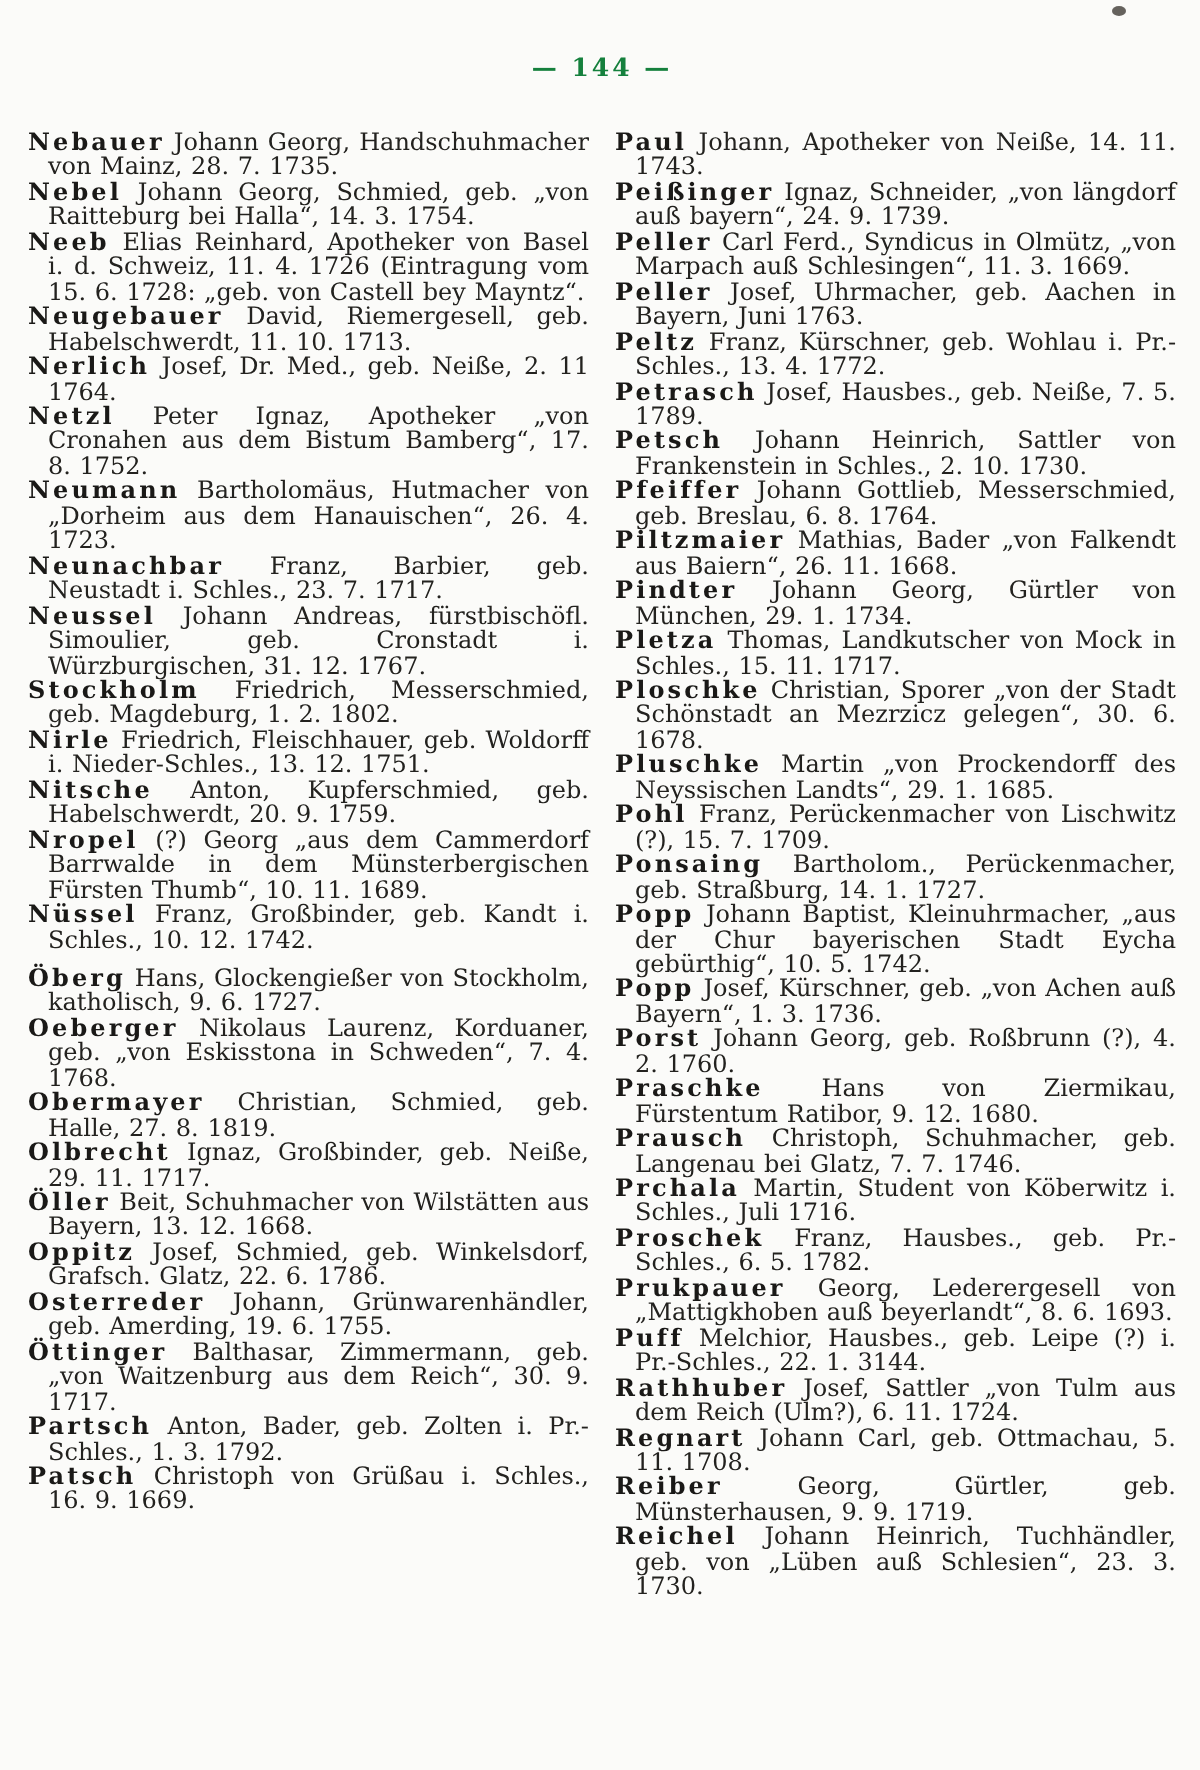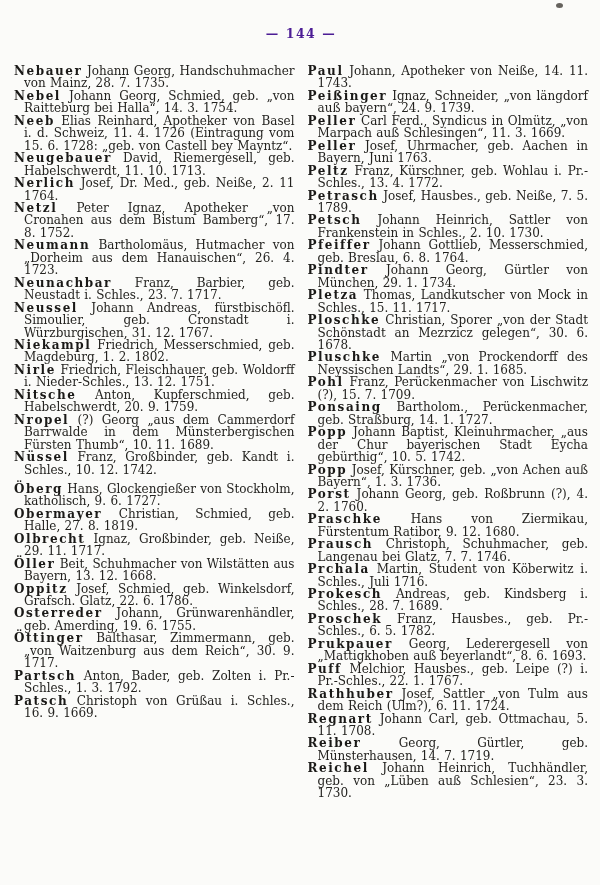--- a/index.html
+++ b/index.html
@@ -14,21 +14,21 @@
   .page {
     box-sizing: border-box;
     width: 600px; height: 885px;
     padding: 26px 12px 10px 14px;
   }
   .page-number {
     text-align: center;
     font-size: 12.5px;
     font-weight: bold;
     letter-spacing: 0.12em;
-    color: #4c1d95;
+    color: #15803d;
     margin: 0 0 24px 0;
   }
   .columns {
     display: flex;
     gap: 13px;
     align-items: flex-start;
   }
   .col {
     flex: 1 1 0;
     min-width: 0;
@@ -68,59 +68,60 @@
     <div class="col" id="left-col">
         <p class="entry"><span class="ename">Nebauer</span><span> Johann Georg, Handschuhmacher von Mainz, 28. 7. 1735.</span></p>
         <p class="entry"><span class="ename">Nebel</span><span> Johann Georg, Schmied, geb. „von Raitteburg bei Halla“, 14. 3. 1754.</span></p>
         <p class="entry"><span class="ename">Neeb</span><span> Elias Reinhard, Apotheker von Basel i. d. Schweiz, 11. 4. 1726 (Eintragung vom 15. 6. 1728: „geb. von Castell bey Mayntz“.</span></p>
         <p class="entry"><span class="ename">Neugebauer</span><span> David, Riemergesell, geb. Habelschwerdt, 11. 10. 1713.</span></p>
         <p class="entry"><span class="ename">Nerlich</span><span> Josef, Dr. Med., geb. Neiße, 2. 11 1764.</span></p>
         <p class="entry"><span class="ename">Netzl</span><span> Peter Ignaz, Apotheker „von Cronahen aus dem Bistum Bamberg“, 17. 8. 1752.</span></p>
         <p class="entry"><span class="ename">Neumann</span><span> Bartholomäus, Hutmacher von „Dorheim aus dem Hanauischen“, 26. 4. 1723.</span></p>
         <p class="entry"><span class="ename">Neunachbar</span><span> Franz, Barbier, geb. Neustadt i. Schles., 23. 7. 1717.</span></p>
         <p class="entry"><span class="ename">Neussel</span><span> Johann Andreas, fürstbischöfl. Simoulier, geb. Cronstadt i. Würzburgischen, 31. 12. 1767.</span></p>
-        <p class="entry"><span class="ename">Niekampl</span><span> Friedrich, Messerschmied, geb. Magdeburg, 1. 2. 1802.</span></p>
+        <p class="entry"><span class="ename">Stockholm</span><span> Friedrich, Messerschmied, geb. Magdeburg, 1. 2. 1802.</span></p>
         <p class="entry"><span class="ename">Nirle</span><span> Friedrich, Fleischhauer, geb. Woldorff i. Nieder-Schles., 13. 12. 1751.</span></p>
         <p class="entry"><span class="ename">Nitsche</span><span> Anton, Kupferschmied, geb. Habelschwerdt, 20. 9. 1759.</span></p>
         <p class="entry"><span class="ename">Nropel</span><span> (?) Georg „aus dem Cammerdorf Barrwalde in dem Münsterbergischen Fürsten Thumb“, 10. 11. 1689.</span></p>
         <p class="entry"><span class="ename">Nüssel</span><span> Franz, Großbinder, geb. Kandt i. Schles., 10. 12. 1742.</span></p>
         <p class="entry gap-before"><span class="ename">Öberg</span><span> Hans, Glockengießer von Stockholm, katholisch, 9. 6. 1727.</span></p>
+        <p class="entry"><span class="ename">Oeberger</span><span> Nikolaus Laurenz, Korduaner, geb. „von Eskisstona in Schweden“, 7. 4. 1768.</span></p>
         <p class="entry"><span class="ename">Obermayer</span><span> Christian, Schmied, geb. Halle, 27. 8. 1819.</span></p>
         <p class="entry"><span class="ename">Olbrecht</span><span> Ignaz, Großbinder, geb. Neiße, 29. 11. 1717.</span></p>
         <p class="entry"><span class="ename">Öller</span><span> Beit, Schuhmacher von Wilstätten aus Bayern, 13. 12. 1668.</span></p>
         <p class="entry"><span class="ename">Oppitz</span><span> Josef, Schmied, geb. Winkelsdorf, Grafsch. Glatz, 22. 6. 1786.</span></p>
         <p class="entry"><span class="ename">Osterreder</span><span> Johann, Grünwarenhändler, geb. Amerding, 19. 6. 1755.</span></p>
         <p class="entry"><span class="ename">Öttinger</span><span> Balthasar, Zimmermann, geb. „von Waitzenburg aus dem Reich“, 30. 9. 1717.</span></p>
         <p class="entry"><span class="ename">Partsch</span><span> Anton, Bader, geb. Zolten i. Pr.-Schles., 1. 3. 1792.</span></p>
         <p class="entry"><span class="ename">Patsch</span><span> Christoph von Grüßau i. Schles., 16. 9. 1669.</span></p>
       </div>
     <div class="col" id="right-col">
         <p class="entry"><span class="ename">Paul</span><span> Johann, Apotheker von Neiße, 14. 11. 1743.</span></p>
         <p class="entry"><span class="ename">Peißinger</span><span> Ignaz, Schneider, „von längdorf auß bayern“, 24. 9. 1739.</span></p>
         <p class="entry"><span class="ename">Peller</span><span> Carl Ferd., Syndicus in Olmütz, „von Marpach auß Schlesingen“, 11. 3. 1669.</span></p>
         <p class="entry"><span class="ename">Peller</span><span> Josef, Uhrmacher, geb. Aachen in Bayern, Juni 1763.</span></p>
         <p class="entry"><span class="ename">Peltz</span><span> Franz, Kürschner, geb. Wohlau i. Pr.-Schles., 13. 4. 1772.</span></p>
         <p class="entry"><span class="ename">Petrasch</span><span> Josef, Hausbes., geb. Neiße, 7. 5. 1789.</span></p>
         <p class="entry"><span class="ename">Petsch</span><span> Johann Heinrich, Sattler von Frankenstein in Schles., 2. 10. 1730.</span></p>
         <p class="entry"><span class="ename">Pfeiffer</span><span> Johann Gottlieb, Messerschmied, geb. Breslau, 6. 8. 1764.</span></p>
+        <p class="entry"><span class="ename">Piltzmaier</span><span> Mathias, Bader „von Falkendt aus Baiern“, 26. 11. 1668.</span></p>
         <p class="entry"><span class="ename">Pindter</span><span> Johann Georg, Gürtler von München, 29. 1. 1734.</span></p>
         <p class="entry"><span class="ename">Pletza</span><span> Thomas, Landkutscher von Mock in Schles., 15. 11. 1717.</span></p>
         <p class="entry"><span class="ename">Ploschke</span><span> Christian, Sporer „von der Stadt Schönstadt an Mezrzicz gelegen“, 30. 6. 1678.</span></p>
         <p class="entry"><span class="ename">Pluschke</span><span> Martin „von Prockendorff des Neyssischen Landts“, 29. 1. 1685.</span></p>
         <p class="entry"><span class="ename">Pohl</span><span> Franz, Perückenmacher von Lischwitz (?), 15. 7. 1709.</span></p>
         <p class="entry"><span class="ename">Ponsaing</span><span> Bartholom., Perückenmacher, geb. Straßburg, 14. 1. 1727.</span></p>
         <p class="entry"><span class="ename">Popp</span><span> Johann Baptist, Kleinuhrmacher, „aus der Chur bayerischen Stadt Eycha gebürthig“, 10. 5. 1742.</span></p>
         <p class="entry"><span class="ename">Popp</span><span> Josef, Kürschner, geb. „von Achen auß Bayern“, 1. 3. 1736.</span></p>
         <p class="entry"><span class="ename">Porst</span><span> Johann Georg, geb. Roßbrunn (?), 4. 2. 1760.</span></p>
         <p class="entry"><span class="ename">Praschke</span><span> Hans von Ziermikau, Fürstentum Ratibor, 9. 12. 1680.</span></p>
         <p class="entry"><span class="ename">Prausch</span><span> Christoph, Schuhmacher, geb. Langenau bei Glatz, 7. 7. 1746.</span></p>
         <p class="entry"><span class="ename">Prchala</span><span> Martin, Student von Köberwitz i. Schles., Juli 1716.</span></p>
-        <p class="entry"><span class="ename">Prokesch</span><span> Andreas, geb. Kindsberg i. Schles., 28. 7. 1689.</span></p>
         <p class="entry"><span class="ename">Proschek</span><span> Franz, Hausbes., geb. Pr.-Schles., 6. 5. 1782.</span></p>
         <p class="entry"><span class="ename">Prukpauer</span><span> Georg, Lederergesell von „Mattigkhoben auß beyerlandt“, 8. 6. 1693.</span></p>
-        <p class="entry"><span class="ename">Puff</span><span> Melchior, Hausbes., geb. Leipe (?) i. Pr.-Schles., 22. 1. 1767.</span></p>
+        <p class="entry"><span class="ename">Puff</span><span> Melchior, Hausbes., geb. Leipe (?) i. Pr.-Schles., 22. 1. 3144.</span></p>
         <p class="entry"><span class="ename">Rathhuber</span><span> Josef, Sattler „von Tulm aus dem Reich (Ulm?), 6. 11. 1724.</span></p>
         <p class="entry"><span class="ename">Regnart</span><span> Johann Carl, geb. Ottmachau, 5. 11. 1708.</span></p>
-        <p class="entry"><span class="ename">Reiber</span><span> Georg, Gürtler, geb. Münsterhausen, 14. 7. 1719.</span></p>
+        <p class="entry"><span class="ename">Reiber</span><span> Georg, Gürtler, geb. Münsterhausen, 9. 9. 1719.</span></p>
         <p class="entry"><span class="ename">Reichel</span><span> Johann Heinrich, Tuchhändler, geb. von „Lüben auß Schlesien“, 23. 3. 1730.</span></p>
       </div>
   </div>
 </div>
 
 </body></html>

